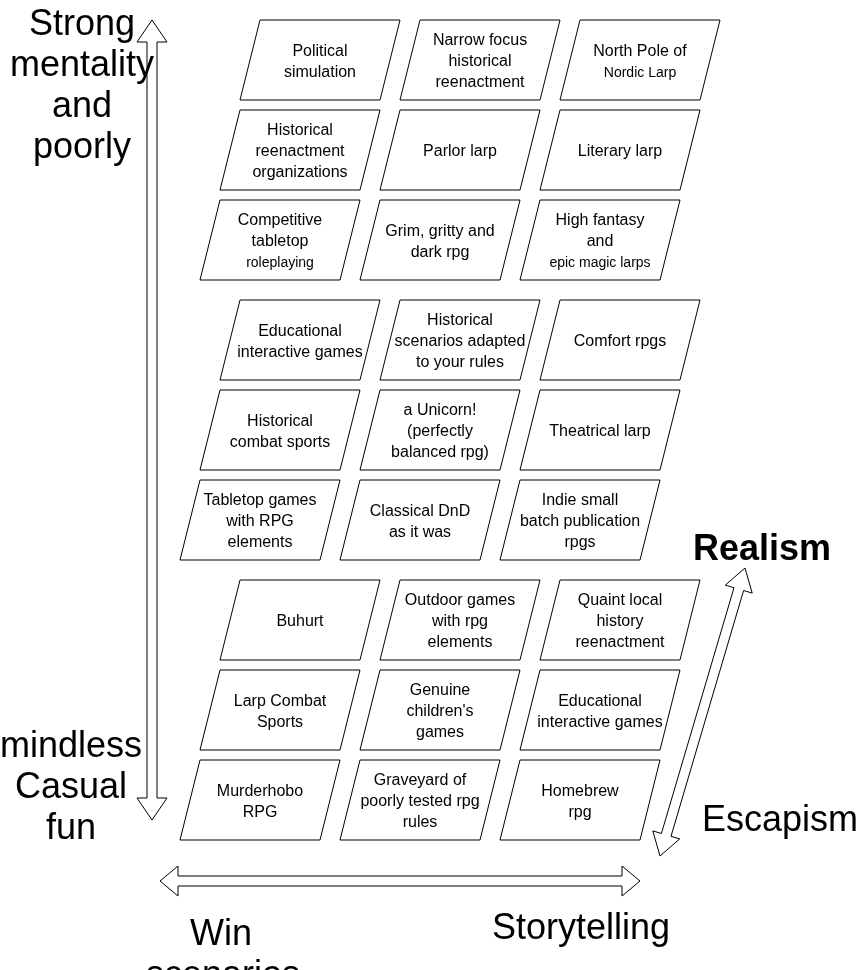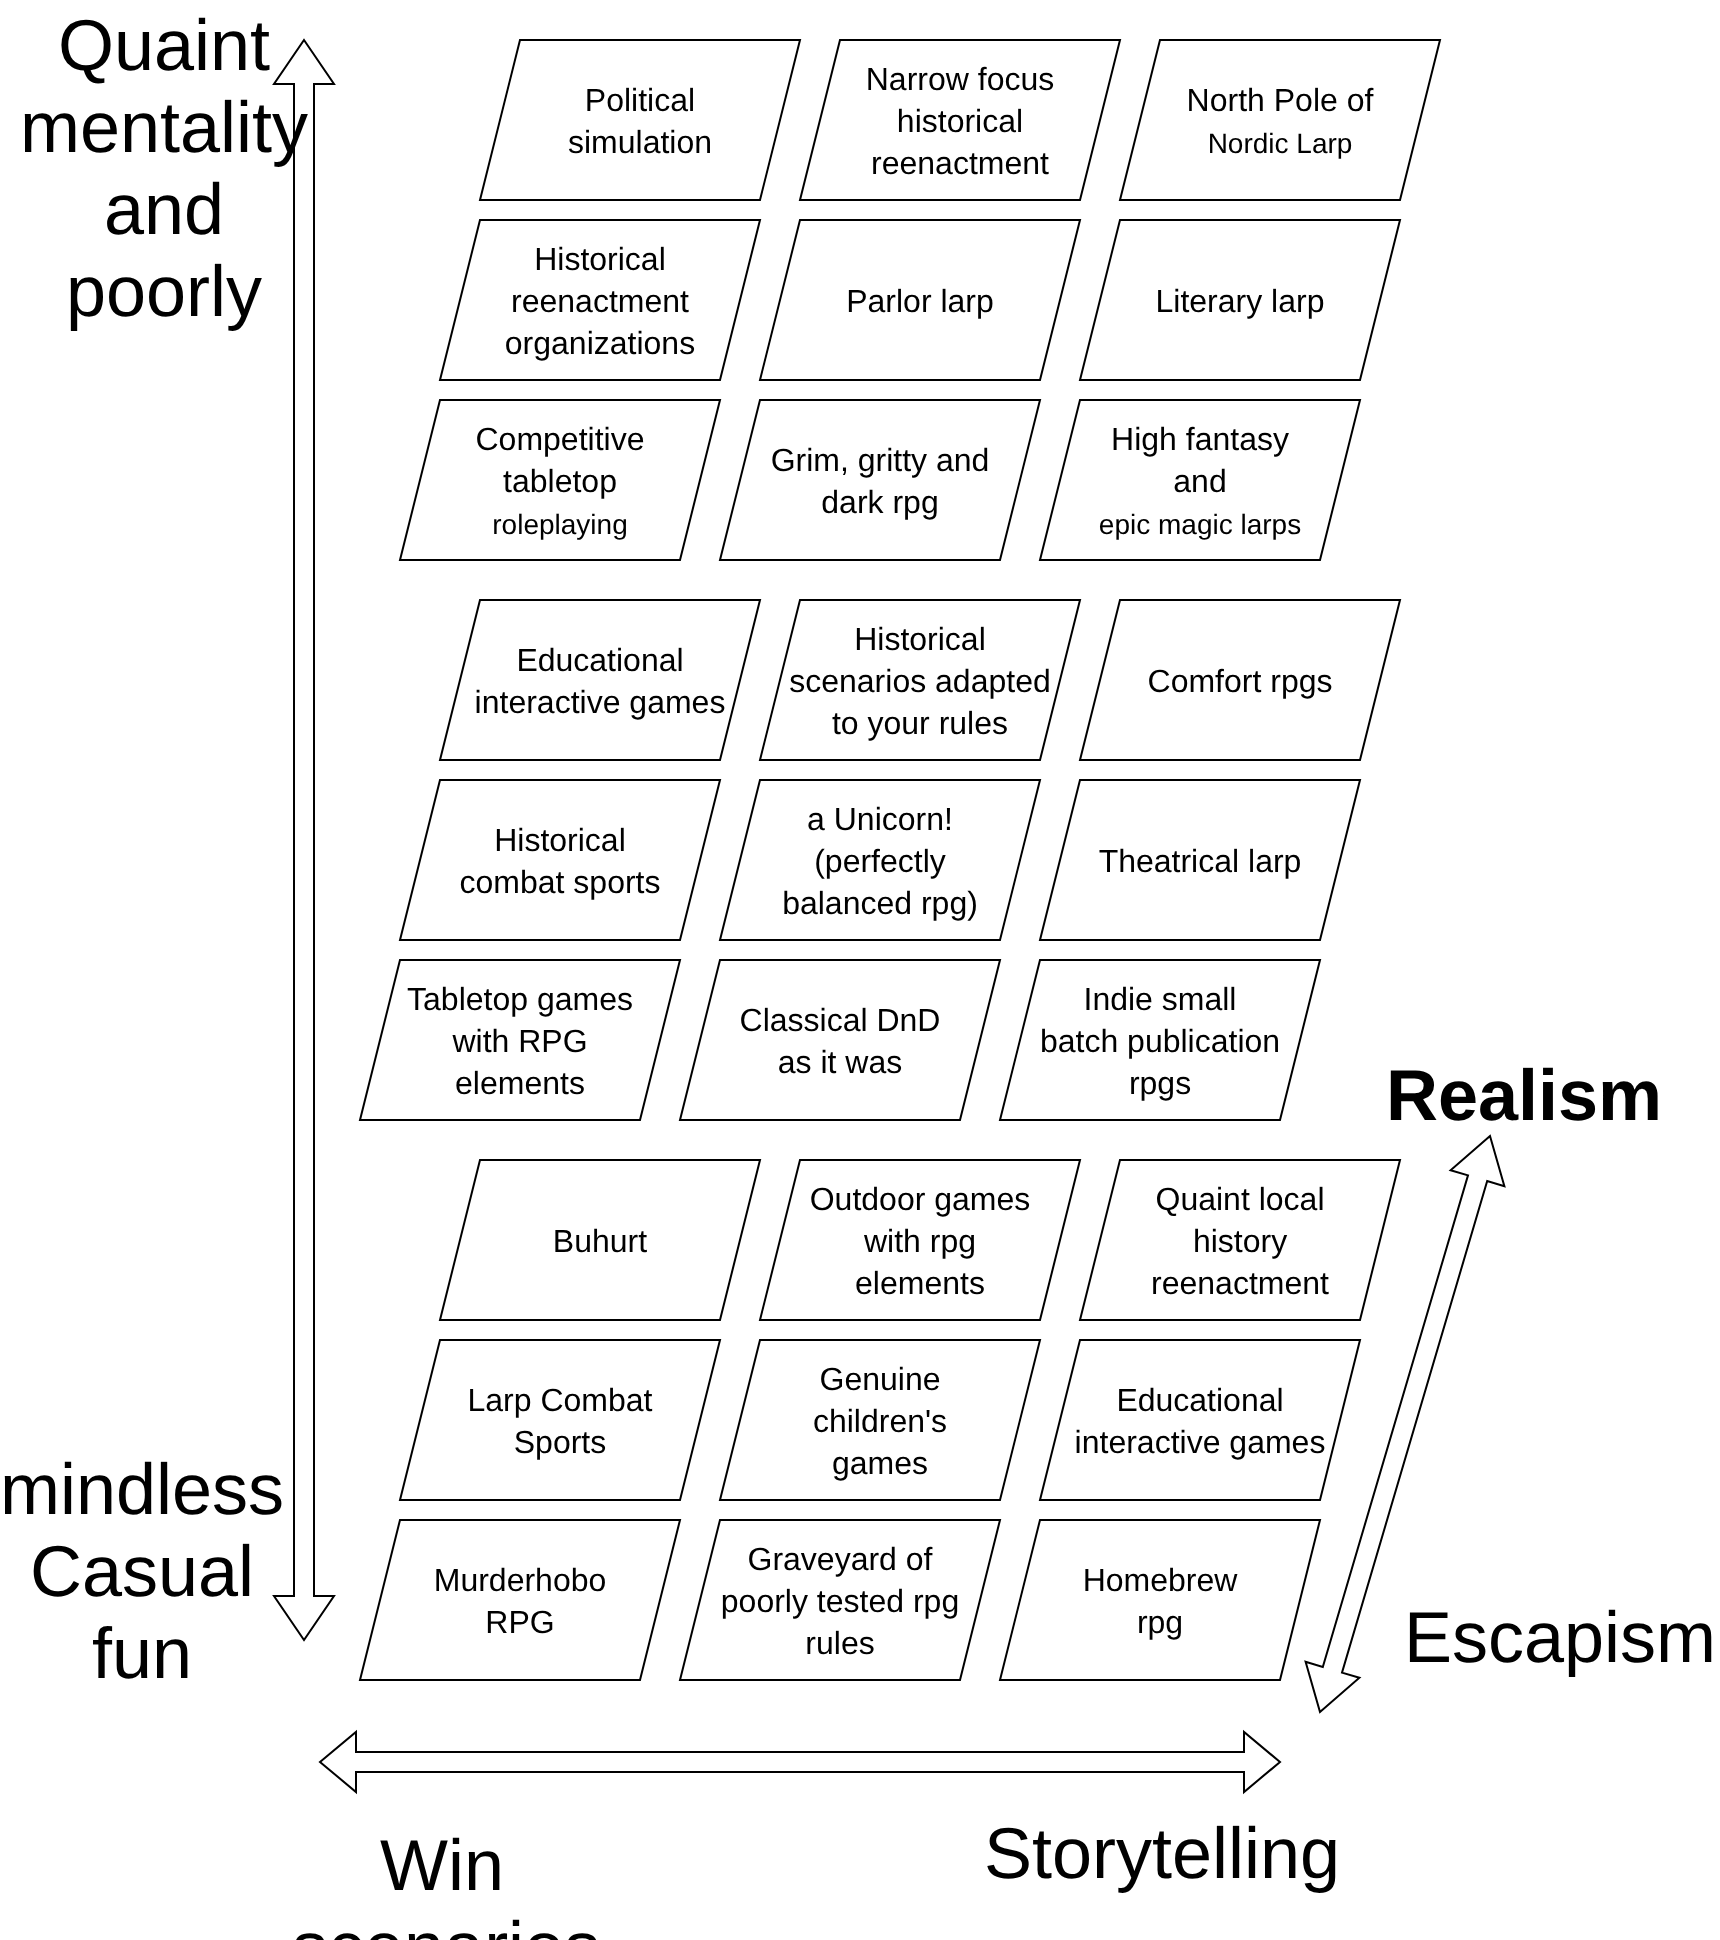--- a/index.html
+++ b/index.html
@@ -161,21 +161,21 @@
 
     <polygon points="152,20 167,42 157,42 157,798 167,798 152,820 137,798 147,798 147,42 137,42" fill="#fff" stroke="#000" stroke-width="1"></polygon>
 
     <polygon points="160,881 178,866 178,876 622,876 622,866 640,881 622,896 622,886 178,886 178,896" fill="#fff" stroke="#000" stroke-width="1"></polygon>
 
     <polygon id="diag-arrow" fill="#fff" stroke="#000" stroke-width="1" points="745.0,568.0 725.3,585.1 734.0,587.7 661.4,833.5 652.8,830.9 660.0,856.0 679.7,838.9 671.0,836.3 743.6,590.5 752.2,593.1"></polygon>
   </g>
 </svg>
 
 <div class="axis-label" style="left:0px; top:2px; width:164px;">
-  <div>Quaint</div>
+  <div>Strong</div>
   <div>mentality</div>
   <div>and</div>
   <div>poorly</div>
 </div>
 
 <div class="axis-label" style="left:0px; top:724px; width:142px;">
   <div>mindless</div>
   <div>Casual</div>
   <div>fun</div>
 </div>

